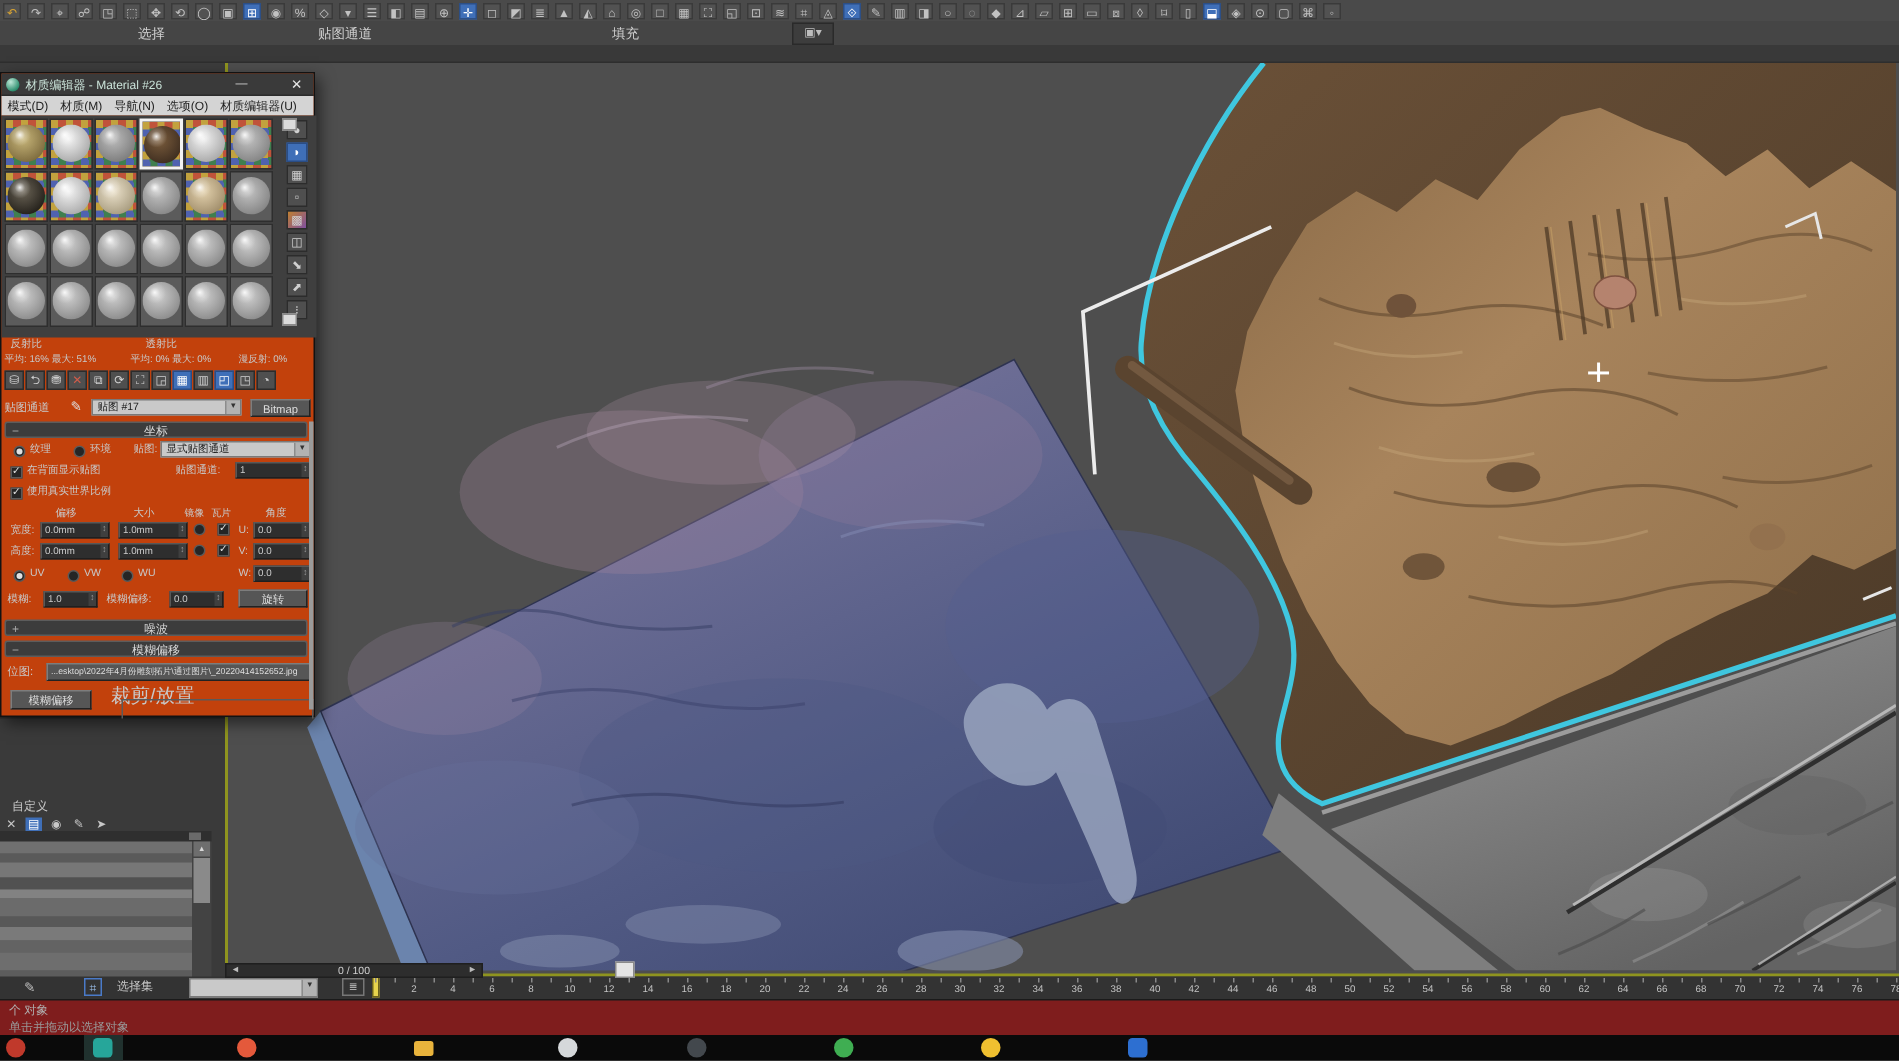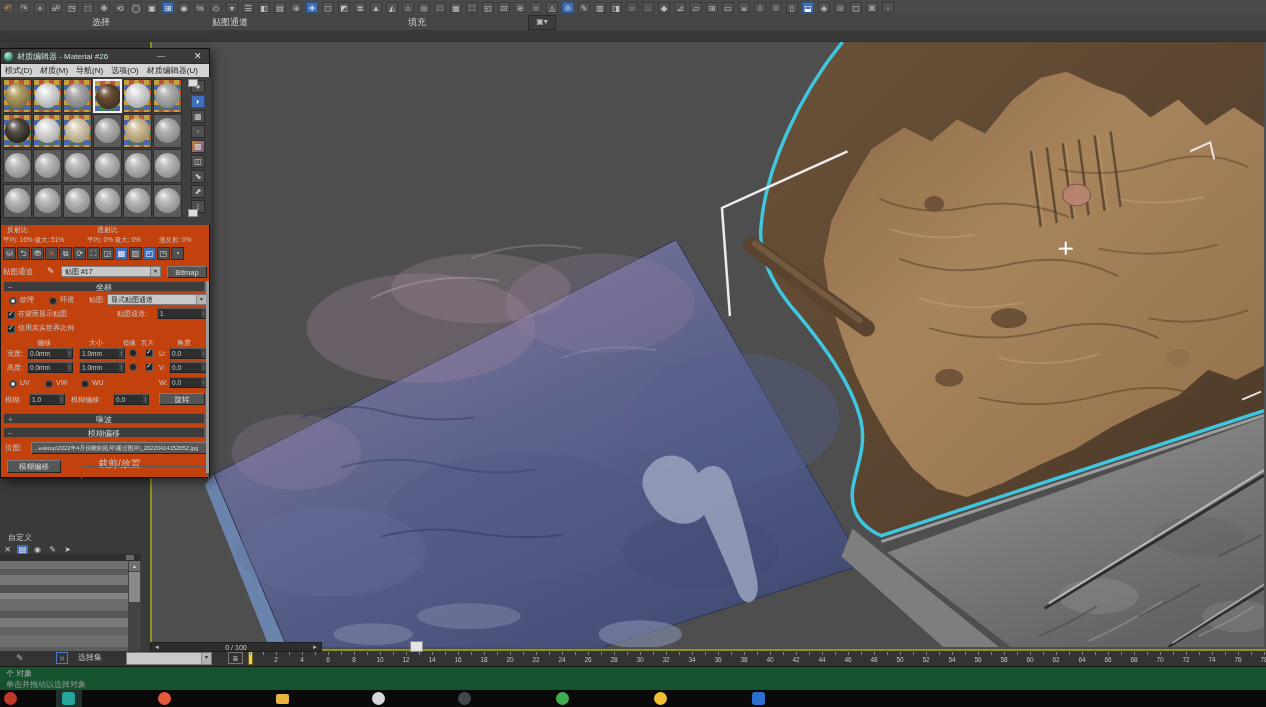--- a/index.html
+++ b/index.html
@@ -68,21 +68,21 @@
   .sarrow{position:absolute;left:1px;width:11px;height:10px;background:#6e6e6e;color:#d8d8d8;font-size:5px;text-align:center;line-height:10px}
   #lpThumb{position:absolute;left:1px;top:11px;width:11px;height:30px;background:#8a8a8a}
   
   #bottombar{position:absolute;left:0;top:651px;width:1266px;height:15px;background:#333;z-index:6}
   .tick{position:absolute;top:1px;width:1px;height:3px;background:#888}
   .rnum{position:absolute;top:5px;width:16px;text-align:center;font-size:6.5px;color:#c4c4c4}
   #slider{position:absolute;left:248px;top:0;width:5px;height:14px;background:#e8d44d;border:1px solid #6b611d;box-sizing:border-box}
   #trackHeader{position:absolute;left:150px;top:642px;width:172px;height:10px;background:#2d2d2d;border:1px solid #1f1f1f;z-index:7;
     display:flex;justify-content:space-between;align-items:center;padding:0 3px;box-sizing:border-box;color:#bbb;font-size:6px}
   #whiteBox{position:absolute;left:410px;top:641px;width:13px;height:11px;background:#e4e4e4;border:1px solid #8a8a8a;z-index:7;box-sizing:border-box}
-  #statusbar{position:absolute;left:0;top:666px;width:1266px;height:24px;background:#14532d;border-top:1px solid #1a1a1a;box-sizing:border-box;z-index:6}
+  #statusbar{position:absolute;left:0;top:666px;width:1266px;height:24px;background:#7f1d1d;border-top:1px solid #1a1a1a;box-sizing:border-box;z-index:6}
   #taskbar{position:absolute;left:0;top:690px;width:1266px;height:17px;background:#0a0a0a;z-index:30}
   .tka{position:absolute;top:2px;width:13px;height:13px}
   .tka.circle{border-radius:50%}
   .tka.square{border-radius:3px}
   .tka.folder{border-radius:2px 2px 2px 2px;height:10px;top:4px}
   #tkActive{position:absolute;left:56px;top:0;width:26px;height:17px;background:#20312e}
 </style>
 </head>
 <body>
 
@@ -454,21 +454,21 @@
     <span class="pm">+</span><span>噪波</span>
   </div>
   <div class="roll" style="top:378px">
     <span class="pm">−</span><span>模糊偏移</span>
   </div>
 
   <span class="t" style="left:4px;top:394px;font-size:7.5px">位图:</span>
   <div class="btn3" style="left:30px;top:393px;width:176px;height:12px;line-height:11px;font-size:5.8px;text-align:left;padding-left:2px">...esktop\2022年4月份雕刻拓片\通过图片\_20220414152652.jpg</div>
 
   <div class="btn3" style="left:6px;top:411px;width:54px;height:13px;line-height:12px">模糊偏移</div>
-  <span class="t" style="left:97px;top:410px;font-size:10px">裁剪/放置</span>
+  <span class="t" style="left:73px;top:410px;font-size:13px">裁剪/放置</span>
   <div class="abs" style="left:80px;top:417px;width:126px;height:12px;border:1px solid #5a5a5a;border-bottom:none"></div>
 
   <div id="meScroll"></div>
 </div>
 
 <div id="lp">
   <span class="t" style="left:8px;top:54px;font-size:8px">自定义</span>
   <div id="lpTools" style="position:absolute;left:2px;top:66px;display:flex;gap:4px">
       <span style="font-size: 8px; color: rgb(200, 200, 200); width: 11px; height: 10px; text-align: center;">✕</span>
       <span style="font-size: 8px; width: 11px; height: 10px; text-align: center; background: rgb(63, 111, 184); color: rgb(255, 255, 255);">▤</span>

